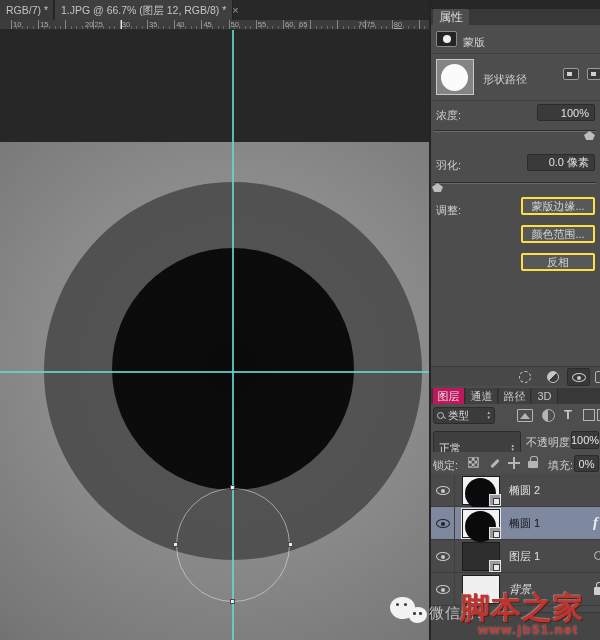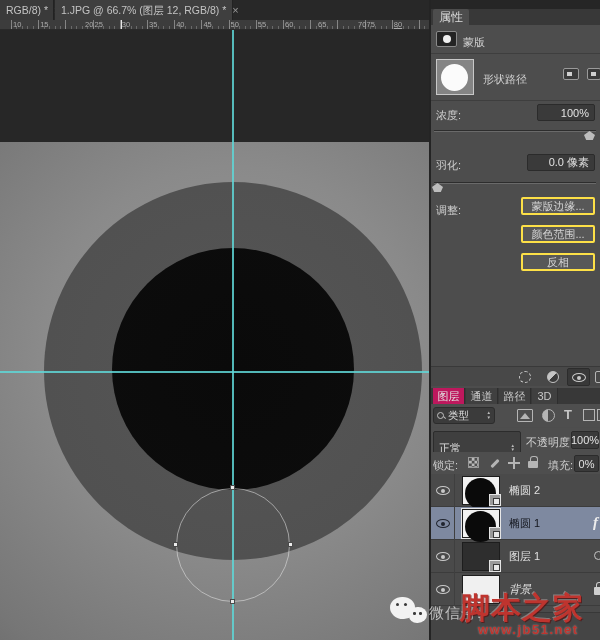--- a/index.html
+++ b/index.html
@@ -168,41 +168,41 @@
   .wm-url { position:absolute; left:90px; top:29px; font-size:13px; font-weight:bold; color:#bf342e;
     letter-spacing:1.5px; text-shadow:0 0 2px rgba(255,255,255,.45); }
 </style>
 </head>
 <body>
 
 <div id="app">
 
   <div class="tabbar">
     <div class="doc-tab partial">
-      <span>RGB/8) *</span><span class="tab-close">×</span>
+      <span>RGB/7) *</span><span class="tab-close">×</span>
     </div>
     <div class="doc-tab active">
       <span>1.JPG @ 66.7% (图层 12, RGB/8) *</span><span class="tab-close">×</span>
     </div>
   </div>
 
   <div class="ruler">
     <div>
         <span class="ruler-num" style="left: 13px;">10</span>
         <span class="ruler-num" style="left: 40.2px;">15</span>
         <span class="ruler-num" style="left: 85px;">20</span>
         <span class="ruler-num" style="left: 94.6px;">25</span>
         <span class="ruler-num" style="left: 121.8px;">30</span>
         <span class="ruler-num" style="left: 149px;">35</span>
         <span class="ruler-num" style="left: 176.2px;">40</span>
         <span class="ruler-num" style="left: 203.4px;">45</span>
         <span class="ruler-num" style="left: 230.6px;">50</span>
         <span class="ruler-num" style="left: 257.8px;">55</span>
         <span class="ruler-num" style="left: 285px;">60</span>
-        <span class="ruler-num" style="left: 318px;">65</span>
+        <span class="ruler-num" style="left: 299px;">65</span>
         <span class="ruler-num" style="left: 358px;">70</span>
         <span class="ruler-num" style="left: 366.6px;">75</span>
         <span class="ruler-num" style="left: 393.8px; text-decoration: underline;">80</span>
       </div>
     <div class="ruler-marker"></div>
   </div>
 
   <div class="canvas">
     <div class="photo-darkband"></div>
     <div class="circle-outer"></div>

